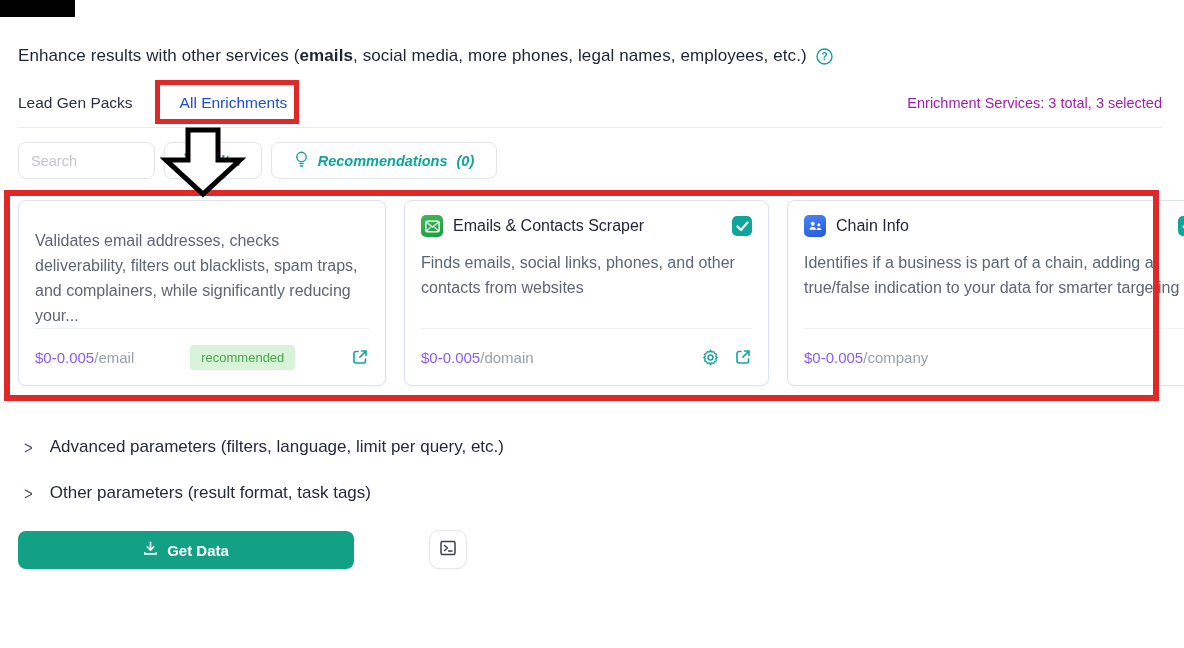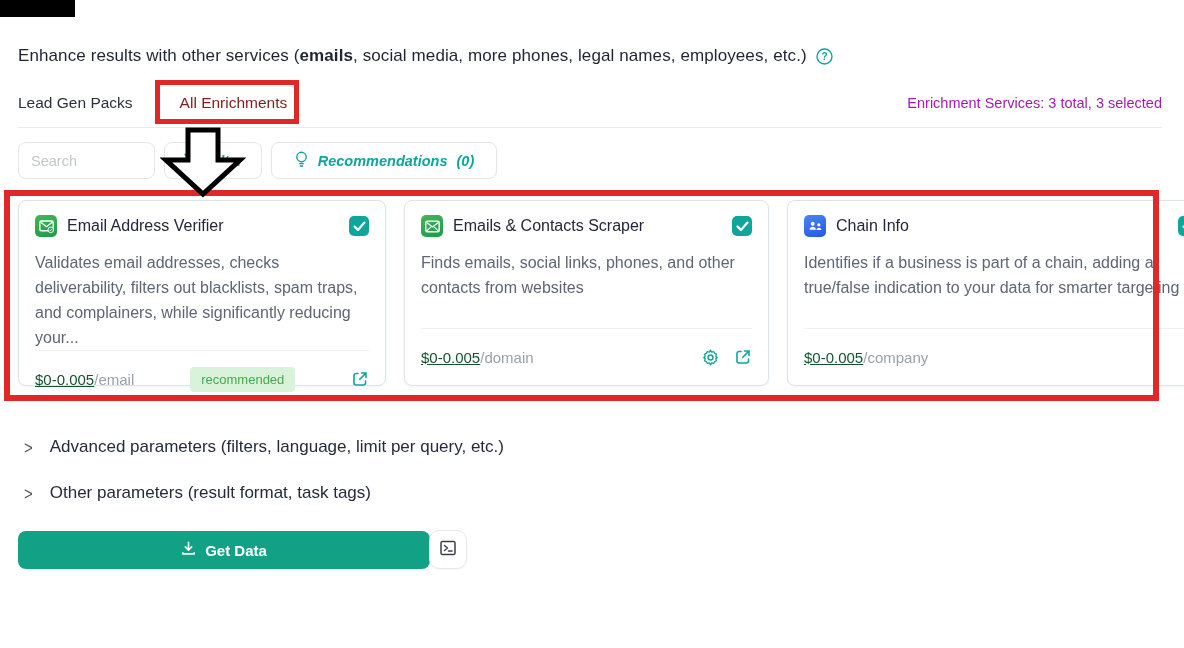--- a/index.html
+++ b/index.html
@@ -14,21 +14,21 @@
   .header { position:absolute; left:18px; top:46px; font-size:17px; color:#1e2433;
             letter-spacing:.1px; display:flex; align-items:center; gap:7px; }
   .header b { font-weight:700; }
   .help-icon { display:inline-flex; margin-left:2px; }
 
   
   .tabs-row { position:absolute; left:18px; right:22px; top:90px; height:26px;
               display:flex; align-items:center; justify-content:space-between; }
   .tabs { display:flex; gap:47px; }
   .tab { font-size:15.5px; font-weight:500; color:#2c3040; cursor:pointer; }
-  .tab.active { color:#7f1d1d; }
+  .tab.active { color:#1d4ed8; }
   .tab-summary { font-size:14.5px; color:#a21caf; }
   .tabs-divider { position:absolute; left:18px; right:22px; top:127px; height:1px; background:#e9eaec; }
 
   
   .toolbar { position:absolute; left:18px; top:142px; display:flex; gap:9px; }
   .search-box { width:137px; height:37px; border:1px solid #e3e5e8; border-radius:8px;
                 padding:0 12px; font-size:14.5px; color:#333; outline:none;
                 font-family:"Liberation Sans", sans-serif; }
   .search-box::placeholder { color:#c3c6cb; }
   .tb-btn { height:37px; background:#fff; border:1px solid #e3e5e8; border-radius:8px;
@@ -49,37 +49,37 @@
               display:flex; align-items:center; justify-content:center; }
   .svc-icon.green { background:linear-gradient(160deg,#43b75a,#1d9b44); }
   .svc-icon.blue  { background:linear-gradient(160deg,#4a86f5,#2457e0); }
   .card-title { font-size:16px; font-weight:500; color:#23273a; flex:1 1 auto; }
   .checkbox { width:20px; height:20px; border-radius:5px; background:#0ea59c;
               display:flex; align-items:center; justify-content:center; cursor:pointer; }
   .card-desc { margin-top:13px; font-size:16px; line-height:1.57; color:#5e6574; flex:1 1 auto; }
   .card-foot { border-top:1px solid #eef1f4; padding-top:12px; display:flex;
                align-items:center; gap:10px; min-height:45px; }
   .price { font-size:15px; }
-  .price .amount { color:#14532d;text-decoration:underline; }
+  .price .amount { color:#8b5cf6; }
   .price .unit { color:#9aa1ab; }
   .badge { background:#d9f2da; color:#4aa64f; font-size:13px; padding:5px 11px;
            border-radius:4px; margin-left:46px; }
   .foot-icons { margin-left:auto; display:flex; align-items:center; gap:14px; }
   .icon-btn { display:inline-flex; cursor:pointer; background:none; border:none; padding:0; }
 
   
   .param-row { position:absolute; left:24px; display:flex; align-items:center; gap:17px;
                font-size:17px; color:#262b3a; cursor:pointer; }
   .param-row b { font-weight:400; }
   .chev { font-size:15px; color:#4a5160; transform:scaleY(1.25); }
   .row-advanced { top:437px; }
   .row-other { top:483px; }
 
   
-  .get-data-btn { position:absolute; left:18px; top:531px; width:412px; height:38px;
+  .get-data-btn { position:absolute; left:18px; top:531px; width:336px; height:38px;
                   background:#13a186; border:none; border-radius:8px; color:#fff;
                   font-size:15px; font-weight:700; display:flex; align-items:center;
                   justify-content:center; gap:9px; cursor:pointer;
                   font-family:"Liberation Sans", sans-serif; }
   .terminal-btn { position:absolute; left:429px; top:530px; width:38px; height:39px;
                   background:#fff; border:1px solid #e7e8eb; border-radius:10px;
                   display:flex; align-items:center; justify-content:center; cursor:pointer;
                   box-shadow:0 1px 2px rgba(0,0,0,.04); }
 
   
@@ -133,36 +133,20 @@
         </svg>
       </span>
       <span>Recommendations</span>
       <span>(0)</span>
     </button>
   </div>
 
   <div class="cards">
 
     <div class="card card-1">
-      <div class="card-head">
-        <span class="svc-icon green">
-          <svg width="15" height="13" viewBox="0 0 16 14">
-            <rect x="0.8" y="1" width="14.4" height="10.5" rx="1.6" fill="none" stroke="#fff" stroke-width="1.5"></rect>
-            <path d="M1.5 2.2 8 7.2l6.5-5" fill="none" stroke="#fff" stroke-width="1.4"></path>
-            <circle cx="12.6" cy="10.6" r="3" fill="#2ea44f" stroke="#fff" stroke-width="1"></circle>
-            <path d="M11.3 10.6l1 1 1.6-1.8" fill="none" stroke="#fff" stroke-width="1"></path>
-          </svg>
-        </span>
-        <span class="card-title">Email Address Verifier</span>
-        <span class="checkbox">
-          <svg width="13" height="11" viewBox="0 0 13 11">
-              <path d="M1.5 5.5l3.4 3.4L11.5 1.6" fill="none" stroke="#fff" stroke-width="2.2" stroke-linecap="round" stroke-linejoin="round"></path>
-            </svg>
-        </span>
-      </div>
       <div class="card-desc">Validates email addresses, checks deliverability, filters out blacklists, spam traps, and complainers, while significantly reducing your...</div>
       <div class="card-foot">
         <span class="price"><span class="amount">$0-0.005</span><span class="unit">/email</span></span>
         <span class="badge">recommended</span>
         <span class="foot-icons">
           <button class="icon-btn">
             <svg width="18" height="18" viewBox="0 0 18 18">
               <path d="M7 3.5H5a2 2 0 0 0-2 2V13a2 2 0 0 0 2 2h7.5a2 2 0 0 0 2-2v-2" fill="none" stroke="#0ea59c" stroke-width="1.6" stroke-linecap="round"></path>
               <path d="M10.5 3h4.5v4.5M14.6 3.4 8.8 9.2" fill="none" stroke="#0ea59c" stroke-width="1.6" stroke-linecap="round"></path>
             </svg>

